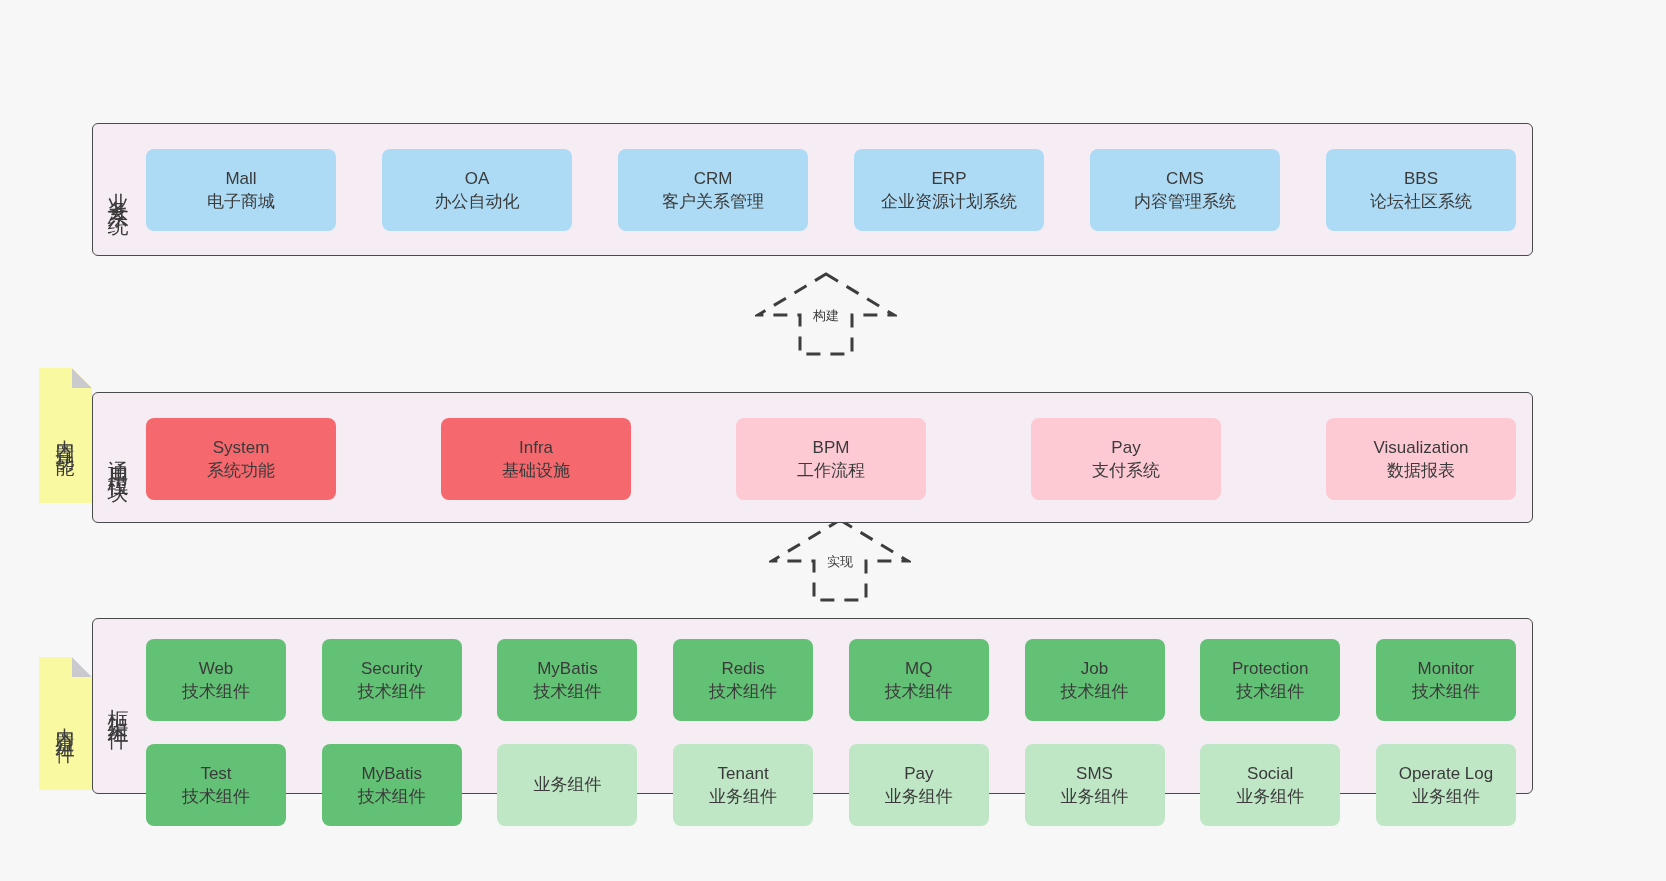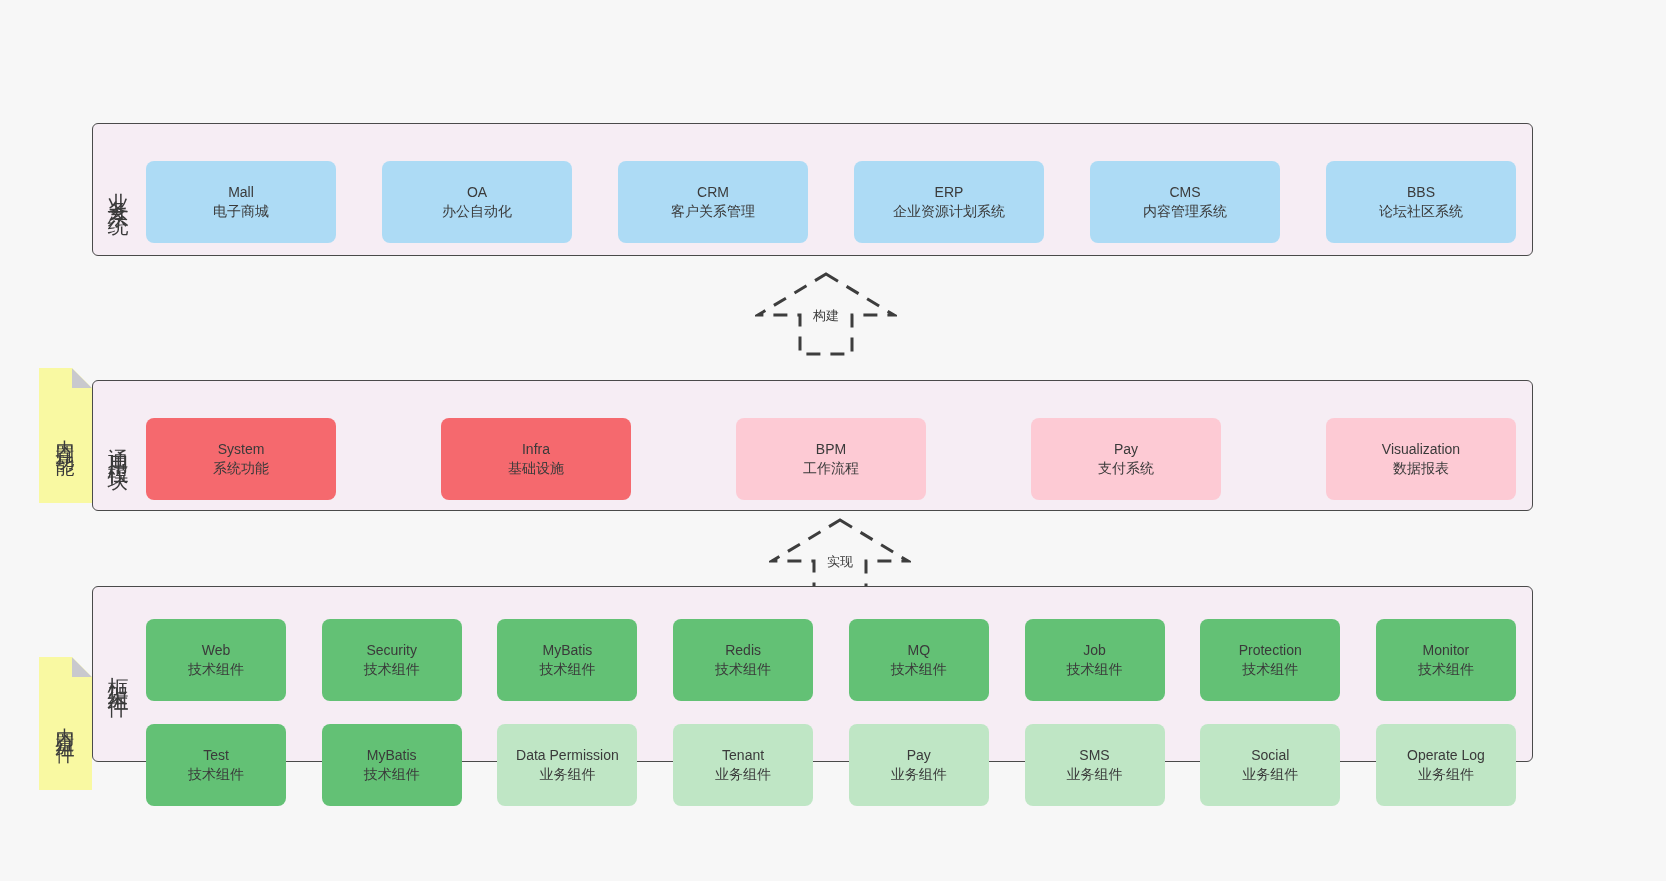--- a/index.html
+++ b/index.html
@@ -18,40 +18,40 @@
     position:relative; width:1666px; height:881px;
     background:var(--page-bg); overflow:hidden;
   }
   .panel{
     position:absolute; left:92px; width:1441px;
     background:var(--panel-bg);
     border:1.5px solid var(--panel-border);
     border-radius:6px; box-sizing:border-box; z-index:2;
   }
   .panel-1{top:123px; height:133px;}
-  .panel-2{top:380px; height:131px;}
-  .panel-3{top:586px; height:176px;}
+  .panel-2{top:392px; height:131px;}
+  .panel-3{top:618px; height:176px;}
   .side-label{
     position:absolute; left:15px; top:50%; transform:translateY(-50%);
     writing-mode:vertical-rl; text-orientation:upright;
     font-size:21px; letter-spacing:7px; color:var(--text); line-height:1;
   }
   .box-row{
     position:absolute; left:53px; right:16px;
     display:flex; justify-content:space-between;
   }
   .panel-1 .box-row{top:25px;}
   .panel-2 .box-row{top:25px;}
   .panel-3 .row-1{top:20px;}
   .panel-3 .row-2{top:125px;}
   .box{
     border-radius:8px; box-sizing:border-box;
     display:flex; flex-direction:column; justify-content:center; align-items:center;
     text-align:center; color:var(--text);
-    font-size:14px; line-height:1.38; padding:4px;margin-top:12px;
+    font-size:17px; line-height:1.38; padding:4px;
   }
   .panel-1 .box,.panel-2 .box{width:190px; height:82px;}
   .panel-3 .box{width:140px; height:82px;}
   .blue{background:var(--blue);}
   .red{background:var(--red);}
   .pink{background:var(--pink);}
   .green{background:var(--green);}
   .green-light{background:var(--green-light);}
   .arrow{position:absolute; width:142px; height:86px; z-index:1;}
   .arrow-1{left:755px; top:271px;}
@@ -203,21 +203,20 @@
     <div class="box-row row-2">
         <div class="box green">
           <div class="box-en">Test</div>
           <div class="box-cn">技术组件</div>
         </div>
         <div class="box green">
           <div class="box-en">MyBatis</div>
           <div class="box-cn">技术组件</div>
         </div>
         <div class="box green-light">
-          <div class="box-en">Data Permission</div>
           <div class="box-cn">业务组件</div>
         </div>
         <div class="box green-light">
           <div class="box-en">Tenant</div>
           <div class="box-cn">业务组件</div>
         </div>
         <div class="box green-light">
           <div class="box-en">Pay</div>
           <div class="box-cn">业务组件</div>
         </div>

